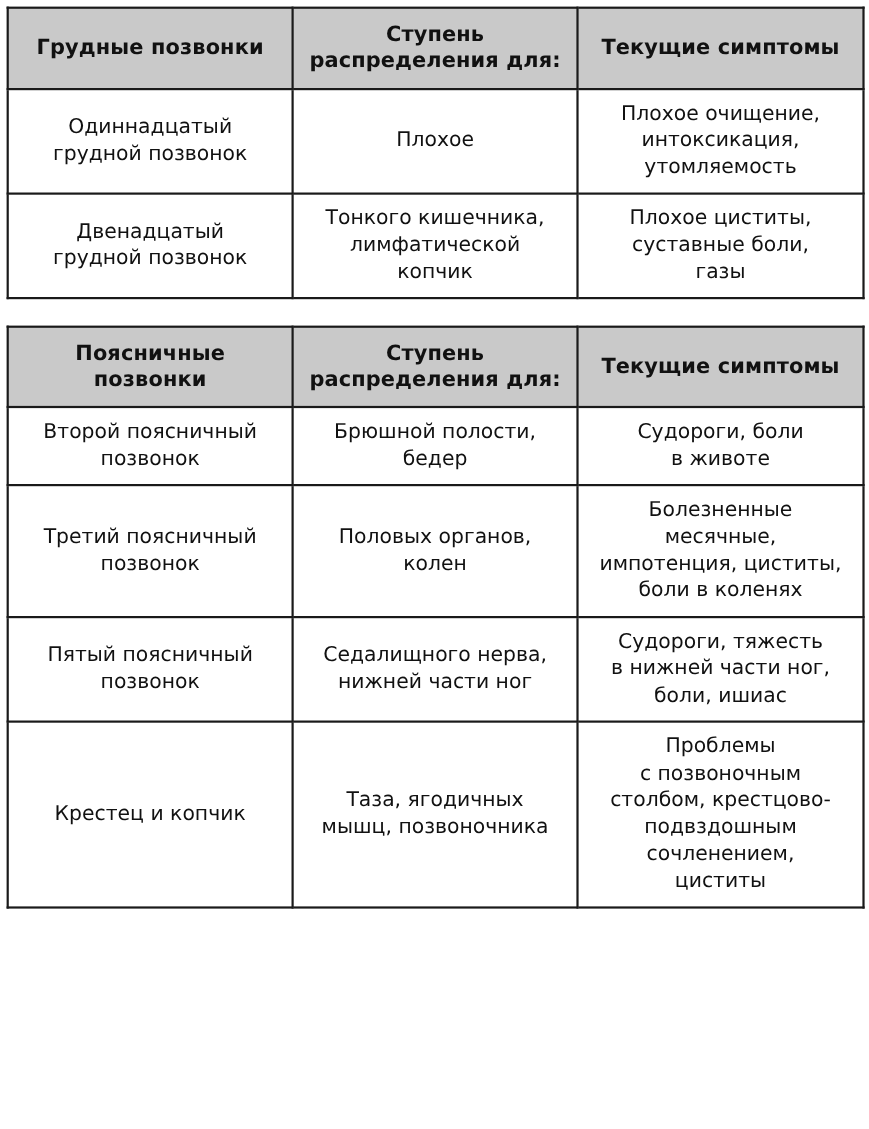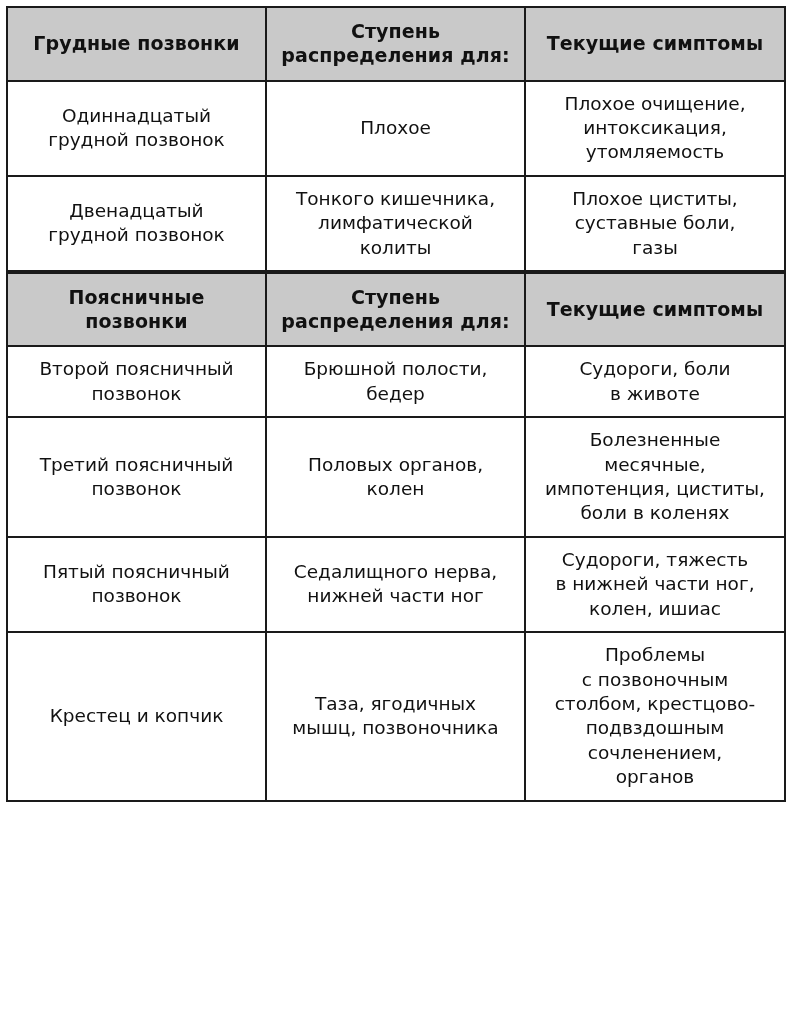--- a/index.html
+++ b/index.html
@@ -20,20 +20,21 @@
     padding: 6px 6px 0 6px;
   }
   table.spine-table {
     width: 778px;
     border-collapse: collapse;
     table-layout: fixed;
     background: #ffffff;
     border: 2px solid #14532d;
   }
   table.spine-table + table.spine-table {
+    margin-top: 24px;
   }
   table.spine-table col.c1 { width: 259px; }
   table.spine-table col.c2 { width: 259px; }
   table.spine-table col.c3 { width: 260px; }
 
   table.spine-table th,
   table.spine-table td {
     border: 2px solid #1a1a1a;
     text-align: center;
     vertical-align: middle;
@@ -98,21 +99,21 @@
             </td>
           </tr>
           <tr>
             <td>
               <span class="cell-line">Двенадцатый</span>
               <span class="cell-line">грудной позвонок</span>
             </td>
             <td>
               <span class="cell-line">Тонкого кишечника,</span>
               <span class="cell-line">лимфатической</span>
-              <span class="cell-line">колиты</span>
+              <span class="cell-line">копчик</span>
             </td>
             <td>
               <span class="cell-line">Плохое циститы,</span>
               <span class="cell-line">суставные боли,</span>
               <span class="cell-line">газы</span>
             </td>
           </tr>
         </tbody>
       </table>
       <table class="spine-table">
@@ -172,36 +173,36 @@
               <span class="cell-line">Пятый поясничный</span>
               <span class="cell-line">позвонок</span>
             </td>
             <td>
               <span class="cell-line">Седалищного нерва,</span>
               <span class="cell-line">нижней части ног</span>
             </td>
             <td>
               <span class="cell-line">Судороги, тяжесть</span>
               <span class="cell-line">в нижней части ног,</span>
-              <span class="cell-line">колен, ишиас</span>
+              <span class="cell-line">боли, ишиас</span>
             </td>
           </tr>
           <tr>
             <td>
               <span class="cell-line">Крестец и копчик</span>
             </td>
             <td>
               <span class="cell-line">Таза, ягодичных</span>
               <span class="cell-line">мышц, позвоночника</span>
             </td>
             <td>
               <span class="cell-line">Проблемы</span>
               <span class="cell-line">с позвоночным</span>
               <span class="cell-line">столбом, крестцово-</span>
               <span class="cell-line">подвздошным</span>
               <span class="cell-line">сочленением,</span>
-              <span class="cell-line">органов</span>
+              <span class="cell-line">циститы</span>
             </td>
           </tr>
         </tbody>
       </table>
     </div>
 </div>
 
 </body></html>

